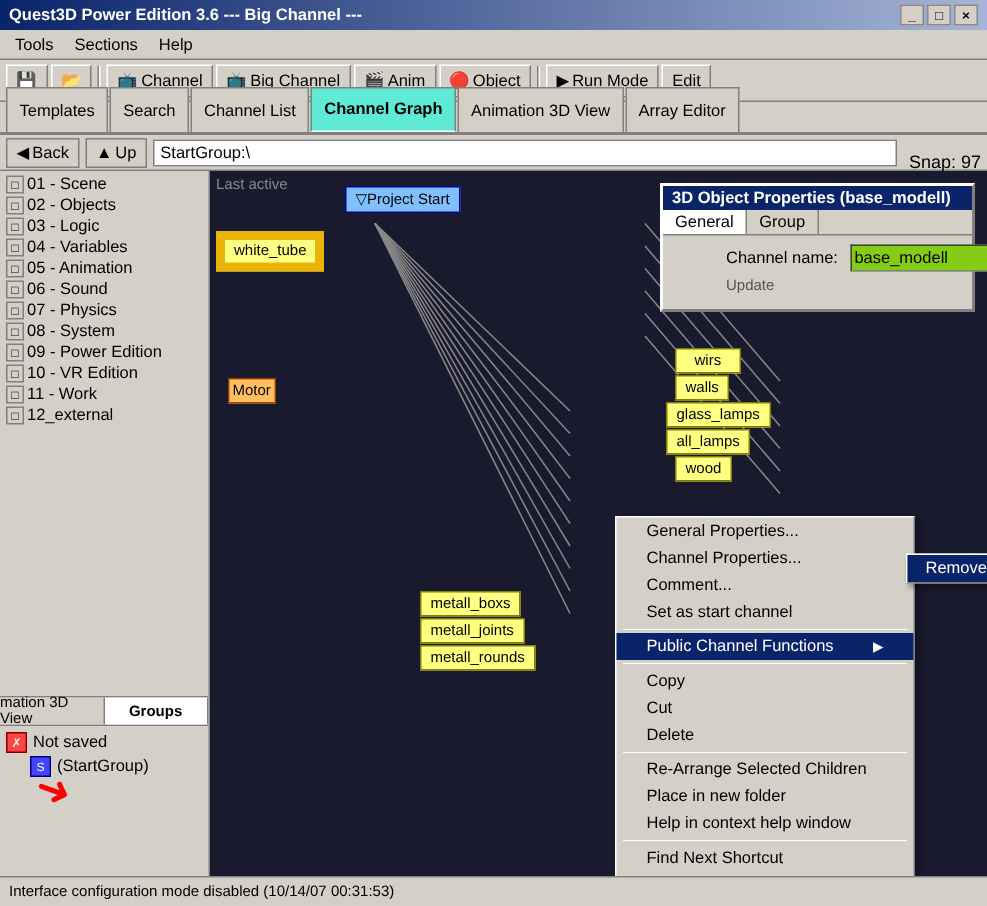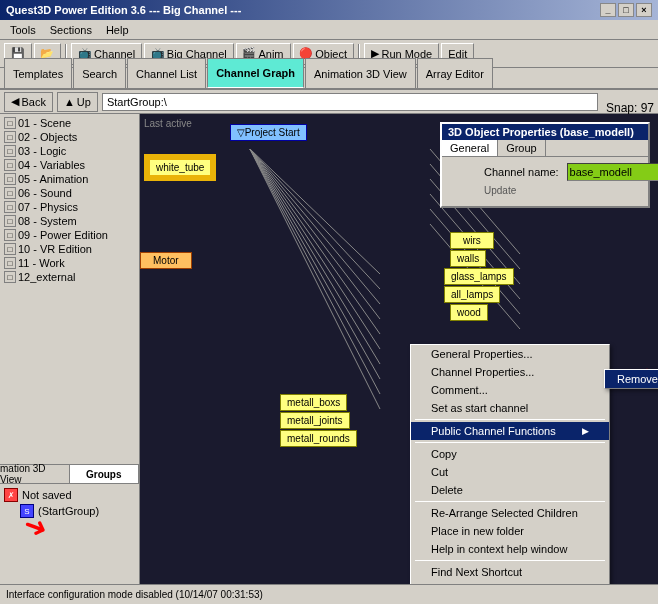--- a/index.html
+++ b/index.html
@@ -264,21 +264,21 @@
 
     <div class="node node-blue" style="position:absolute; top:10px; left:90px; padding:2px 6px; font-size:10px;">
       <span>▽</span>
       <span>Project Start</span>
     </div>
 
     <div class="node node-yellow" style="position:absolute; top:40px; left:4px; padding:2px 6px; font-size:10px; background:#ffff80; border:6px solid #eab308;">
       <span>white_tube</span>
     </div>
 
-    <div class="node node-orange" style="position:absolute; top:138px; left:0px; padding:2px 12px; font-size:10px;">
+    <div class="node node-orange" style="position:absolute; top:138px; left:12px; padding:2px 2px; font-size:10px;">
       <span>Motor</span>
     </div>
 
     <div class="node node-yellow" style="position:absolute; top:118px; left:310px; padding:2px 12px; font-size:10px;">
       <span>wirs</span>
     </div>
 
     <div class="node node-yellow" style="position:absolute; top:136px; left:310px; padding:2px 6px; font-size:10px;">
       <span>walls</span>
     </div>

